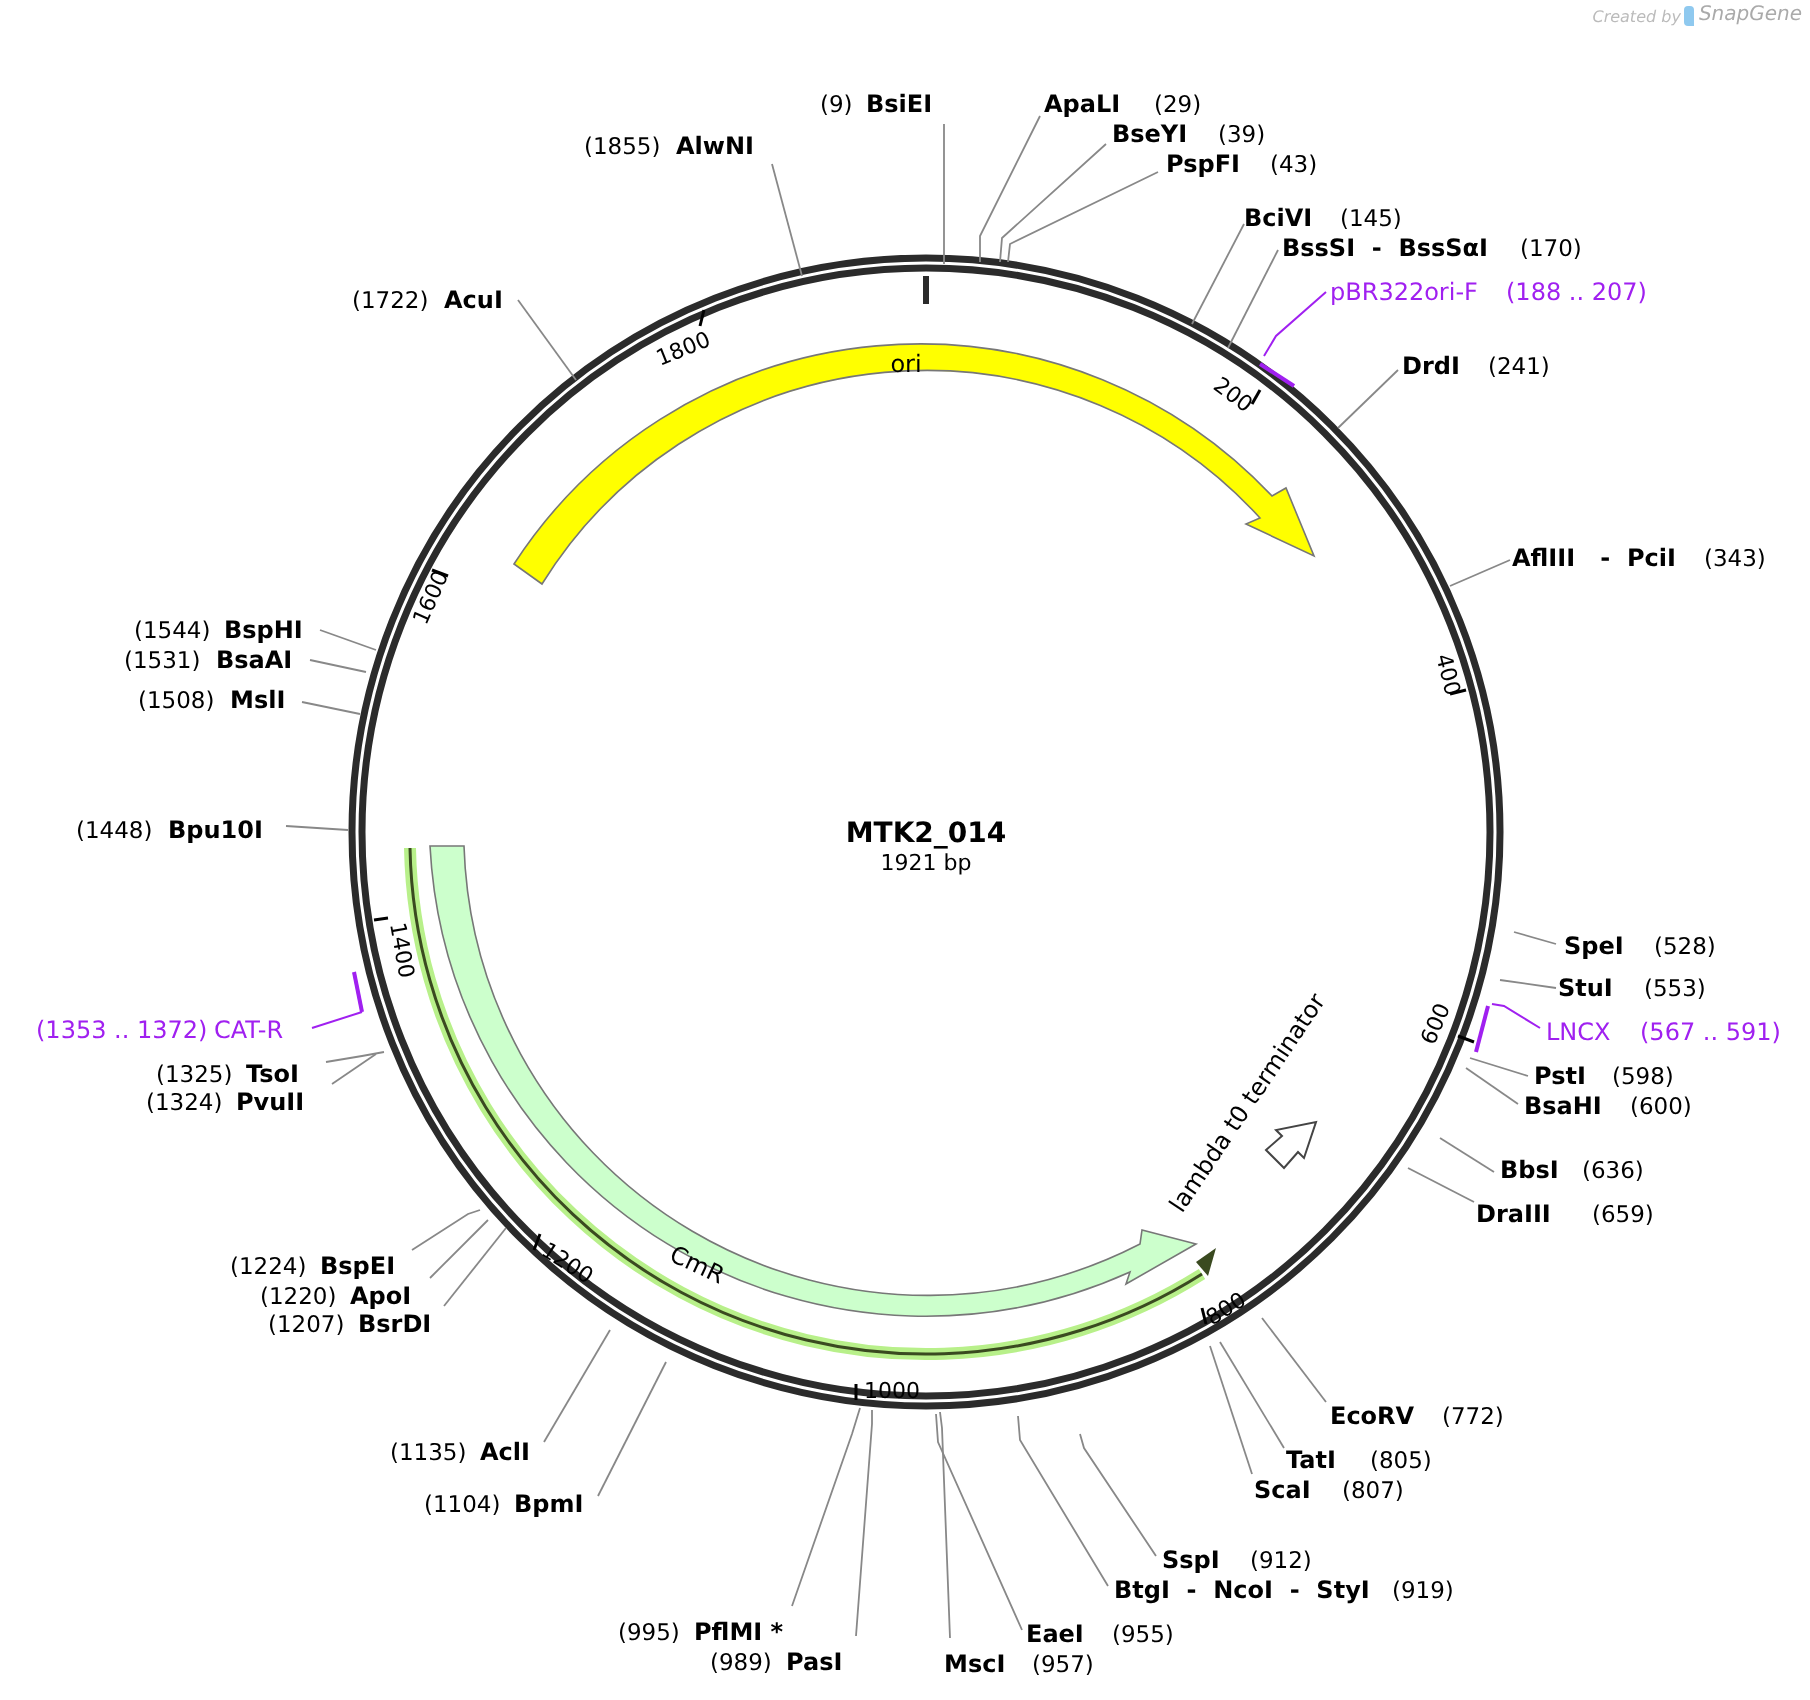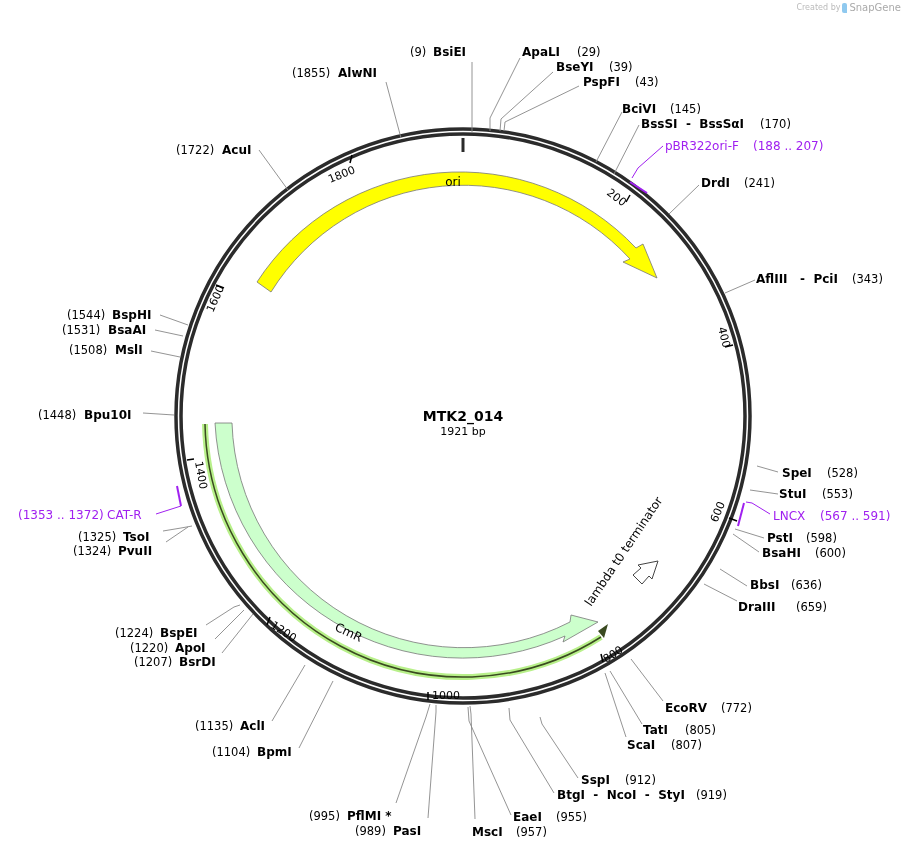--- a/index.html
+++ b/index.html
@@ -5,21 +5,21 @@
   html, body { margin:0; padding:0; background:#ffffff; }
   body { width:905px; height:850px; position:relative; overflow:hidden; font-family:"DejaVu Sans", sans-serif; }
   #map { position:absolute; left:0; top:0; }
   .lbl-name { font-family:"DejaVu Sans", sans-serif; font-weight:bold; font-size:12px; fill:#000; }
   .lbl-pos { font-family:"DejaVu Sans", sans-serif; font-size:11.5px; fill:#000; }
   .lbl-primer { font-family:"DejaVu Sans", sans-serif; font-size:12px; fill:#a020f0; }
   .tick-lbl { font-family:"DejaVu Sans", sans-serif; font-size:11px; fill:#000; }
   .title { font-family:"DejaVu Sans", sans-serif; font-weight:bold; font-size:14px; fill:#000; }
   .subtitle { font-family:"DejaVu Sans", sans-serif; font-size:11px; fill:#000; }
   .feat-lbl { font-family:"DejaVu Sans", sans-serif; font-size:12px; fill:#000; }
-  .credit { position:absolute; right:4px; top:2px; font-family:"DejaVu Sans", sans-serif; font-size:8px; color:#bbbbbb; display:flex; align-items:center; gap:2px; }
+  .credit { position:absolute; right:4px; top:2px; font-family:"DejaVu Sans", sans-serif; font-size:8px; color:#bbbbbb; display:flex; align-items:flex-end; gap:2px;font-style:italic; }
   .credit .brand { font-size:10px; color:#aaaaaa; }
   .credit .logo { width:5px; height:10px; background:#8fc9ef; border-radius:2px 2px 0 2px; display:inline-block; }
 </style>
 </head>
 <body>
 
 <div class="credit">
   <span>Created by</span>
   <span class="logo"></span>
   <span class="brand">SnapGene</span>

